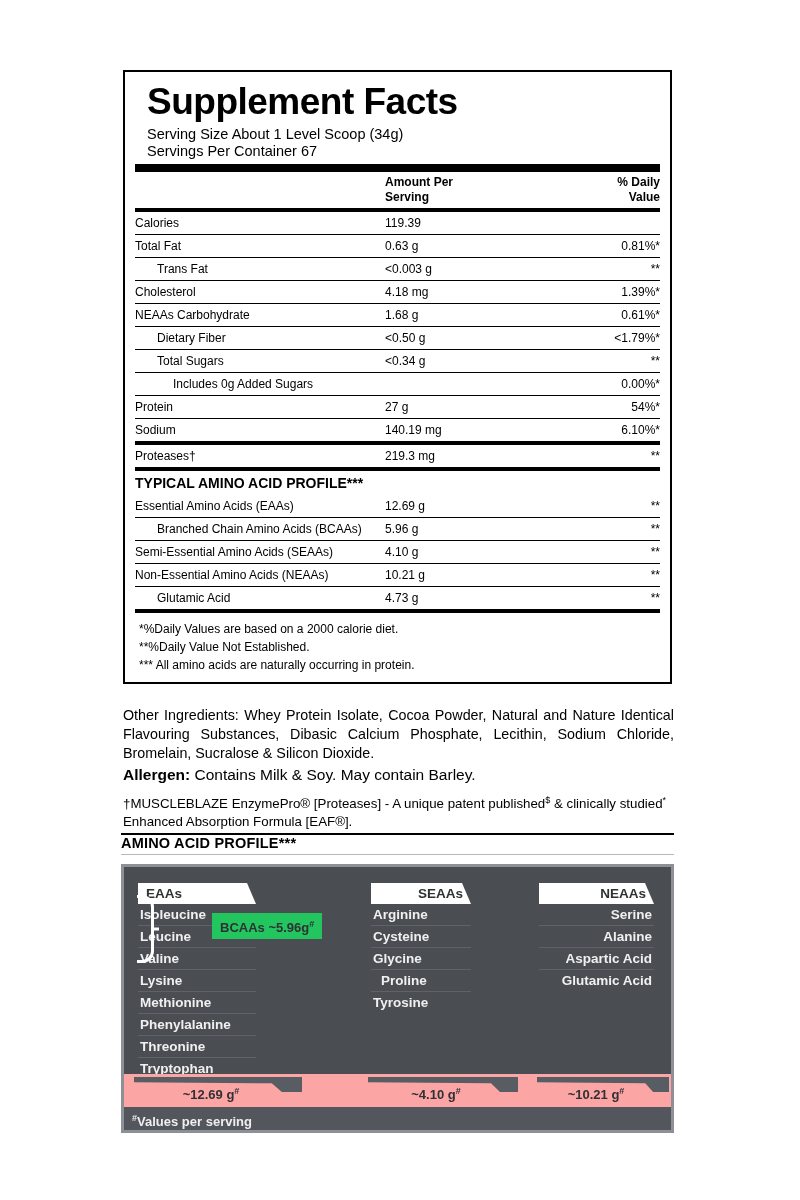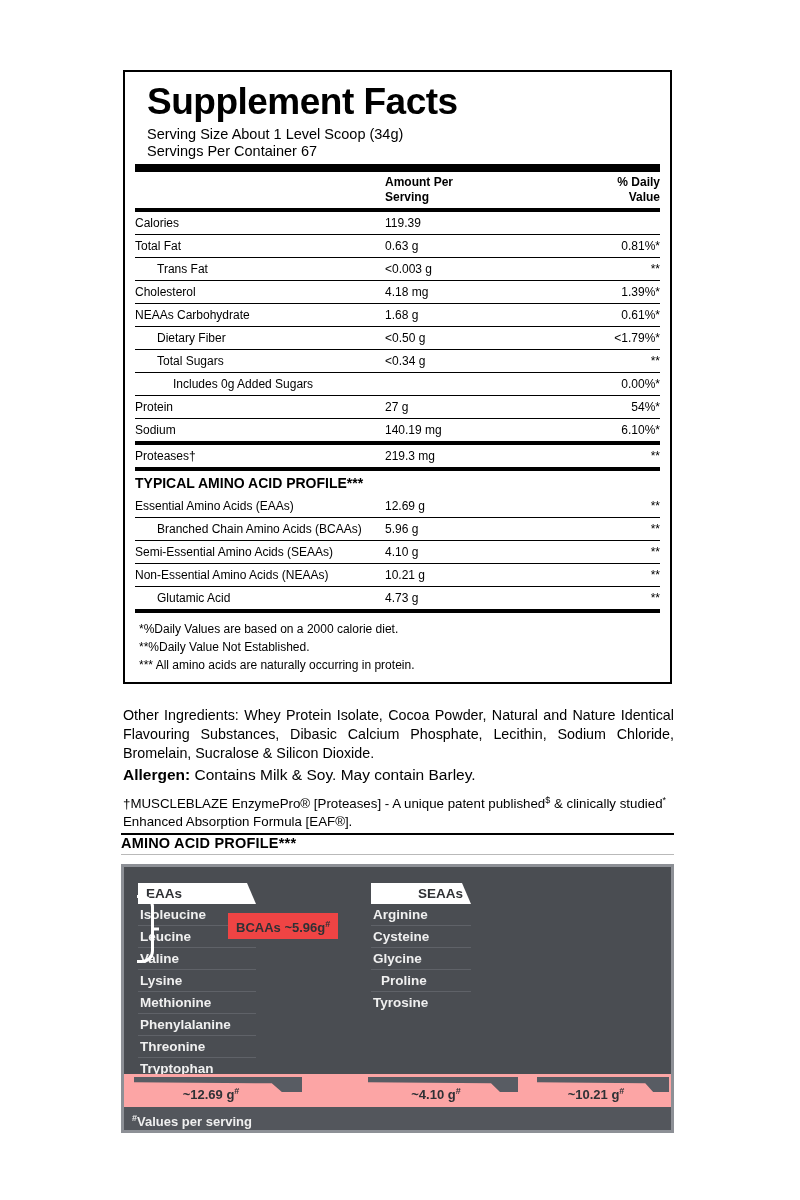--- a/index.html
+++ b/index.html
@@ -101,22 +101,22 @@
   .brace{
     position:absolute;left:137px;top:895px;width:14px;height:62px;
     border:3px solid #ffffff;border-left:none;
     border-radius:0 12px 12px 0;
   }
   .brace:after{
     content:"";position:absolute;right:-8px;top:50%;
     width:8px;height:3px;background:#fff;transform:translateY(-50%);
   }
   .bcaa-label{
-    position:absolute;left:228px;top:913px;
-    background:#ef4444;color:#2f3135;font-weight:bold;font-size:13px;
+    position:absolute;left:212px;top:913px;
+    background:#22c55e;color:#2f3135;font-weight:bold;font-size:13px;
     line-height:15px;padding:4px 8px;white-space:nowrap;
   }
   .bcaa-label .hash{font-size:9px;vertical-align:super;}
 
   
   .arrow-strip{
     position:absolute;left:0;bottom:23px;right:0;height:33px;
     background:#fca5a5;
   }
   .arrow-cell{position:absolute;top:0;height:33px;}
@@ -315,20 +315,29 @@
       <span class="aa-tab">SEAAs</span>
       <div id="seaa-items">
           <div class="aa-item">Arginine</div>
           <div class="aa-item">Cysteine</div>
           <div class="aa-item">Glycine</div>
           <div class="aa-item indent">Proline</div>
           <div class="aa-item last">Tyrosine</div>
         </div>
     </div>
 
+    <div class="aa-col col-neaa">
+      <span class="aa-tab">NEAAs</span>
+      <div id="neaa-items">
+          <div class="aa-item">Serine</div>
+          <div class="aa-item">Alanine</div>
+          <div class="aa-item">Aspartic Acid</div>
+          <div class="aa-item last">Glutamic Acid</div>
+        </div>
+    </div>
 
   </div>
 
   <div class="arrow-strip">
     <div class="arrow-cell ac1">
       <div class="arrow-shape"></div>
       <div class="arrow-val"><span>~12.69 g</span><span class="hash">#</span></div>
     </div>
     <div class="arrow-cell ac2">
       <div class="arrow-shape"></div>

